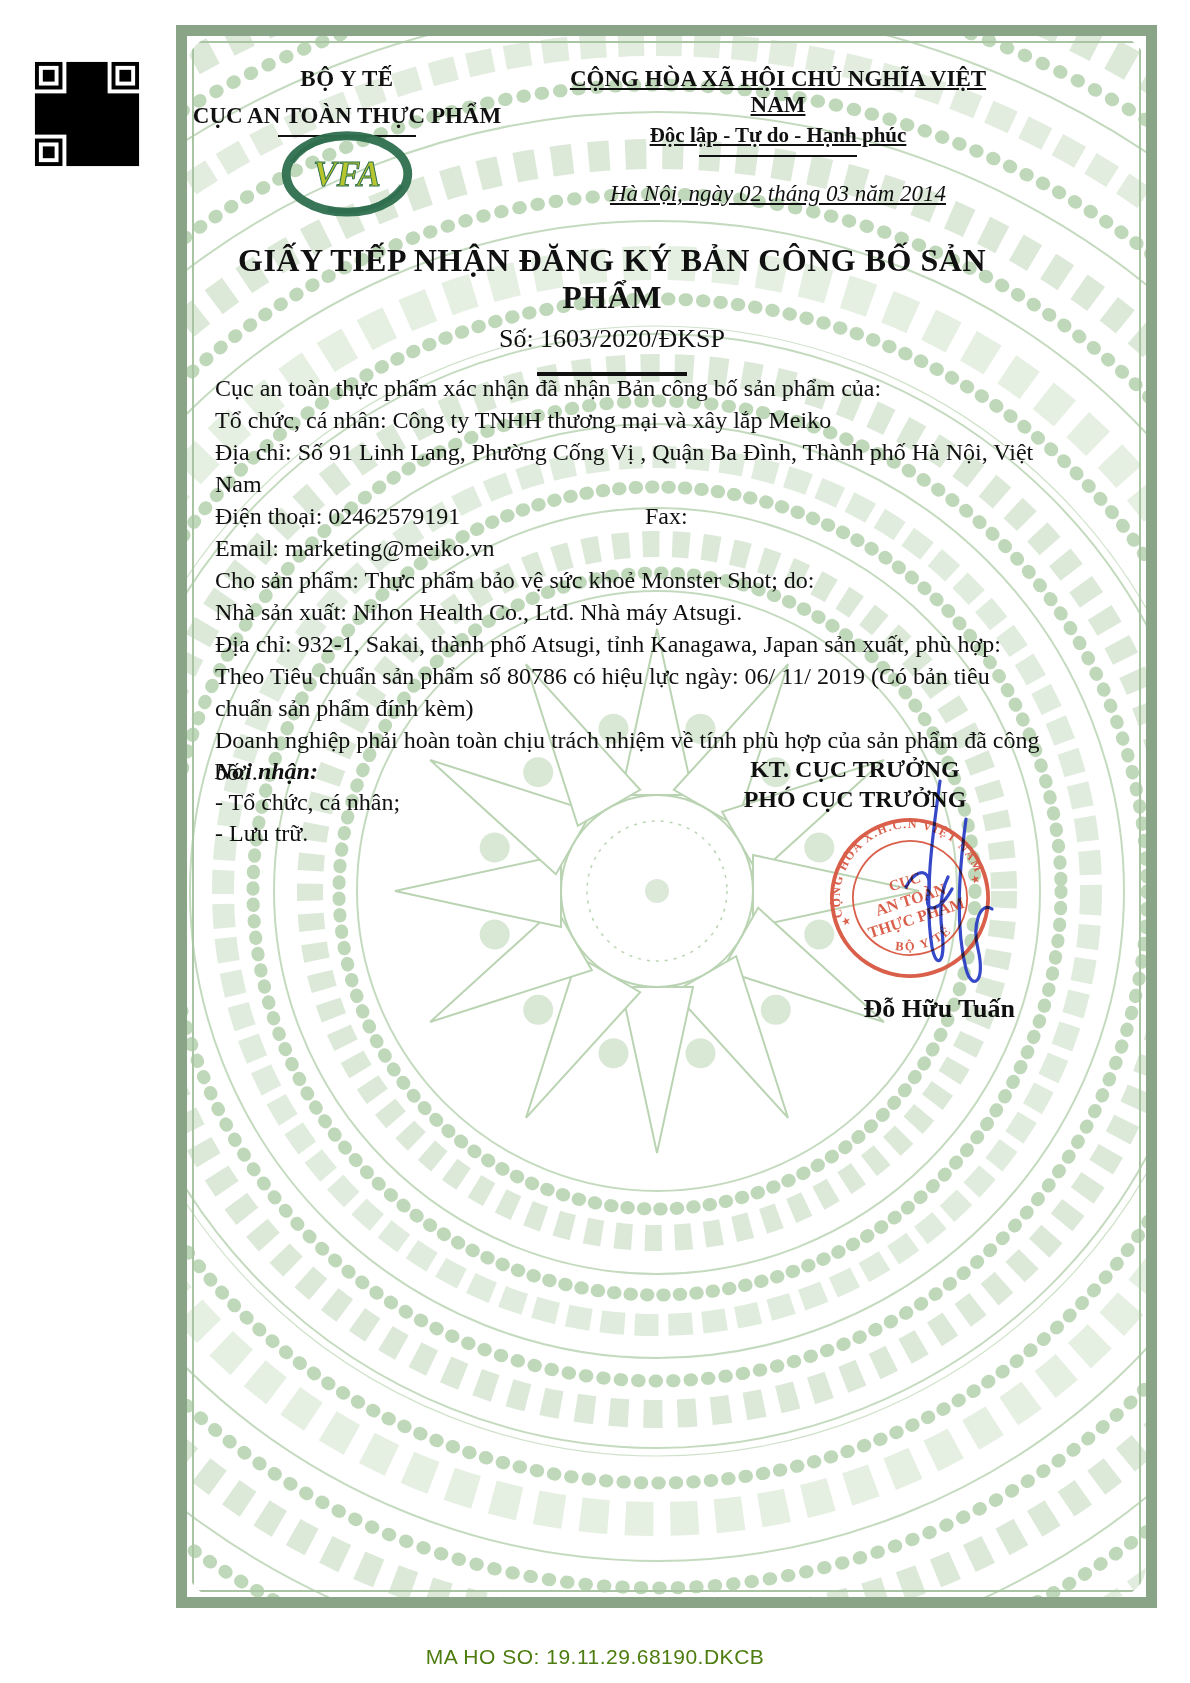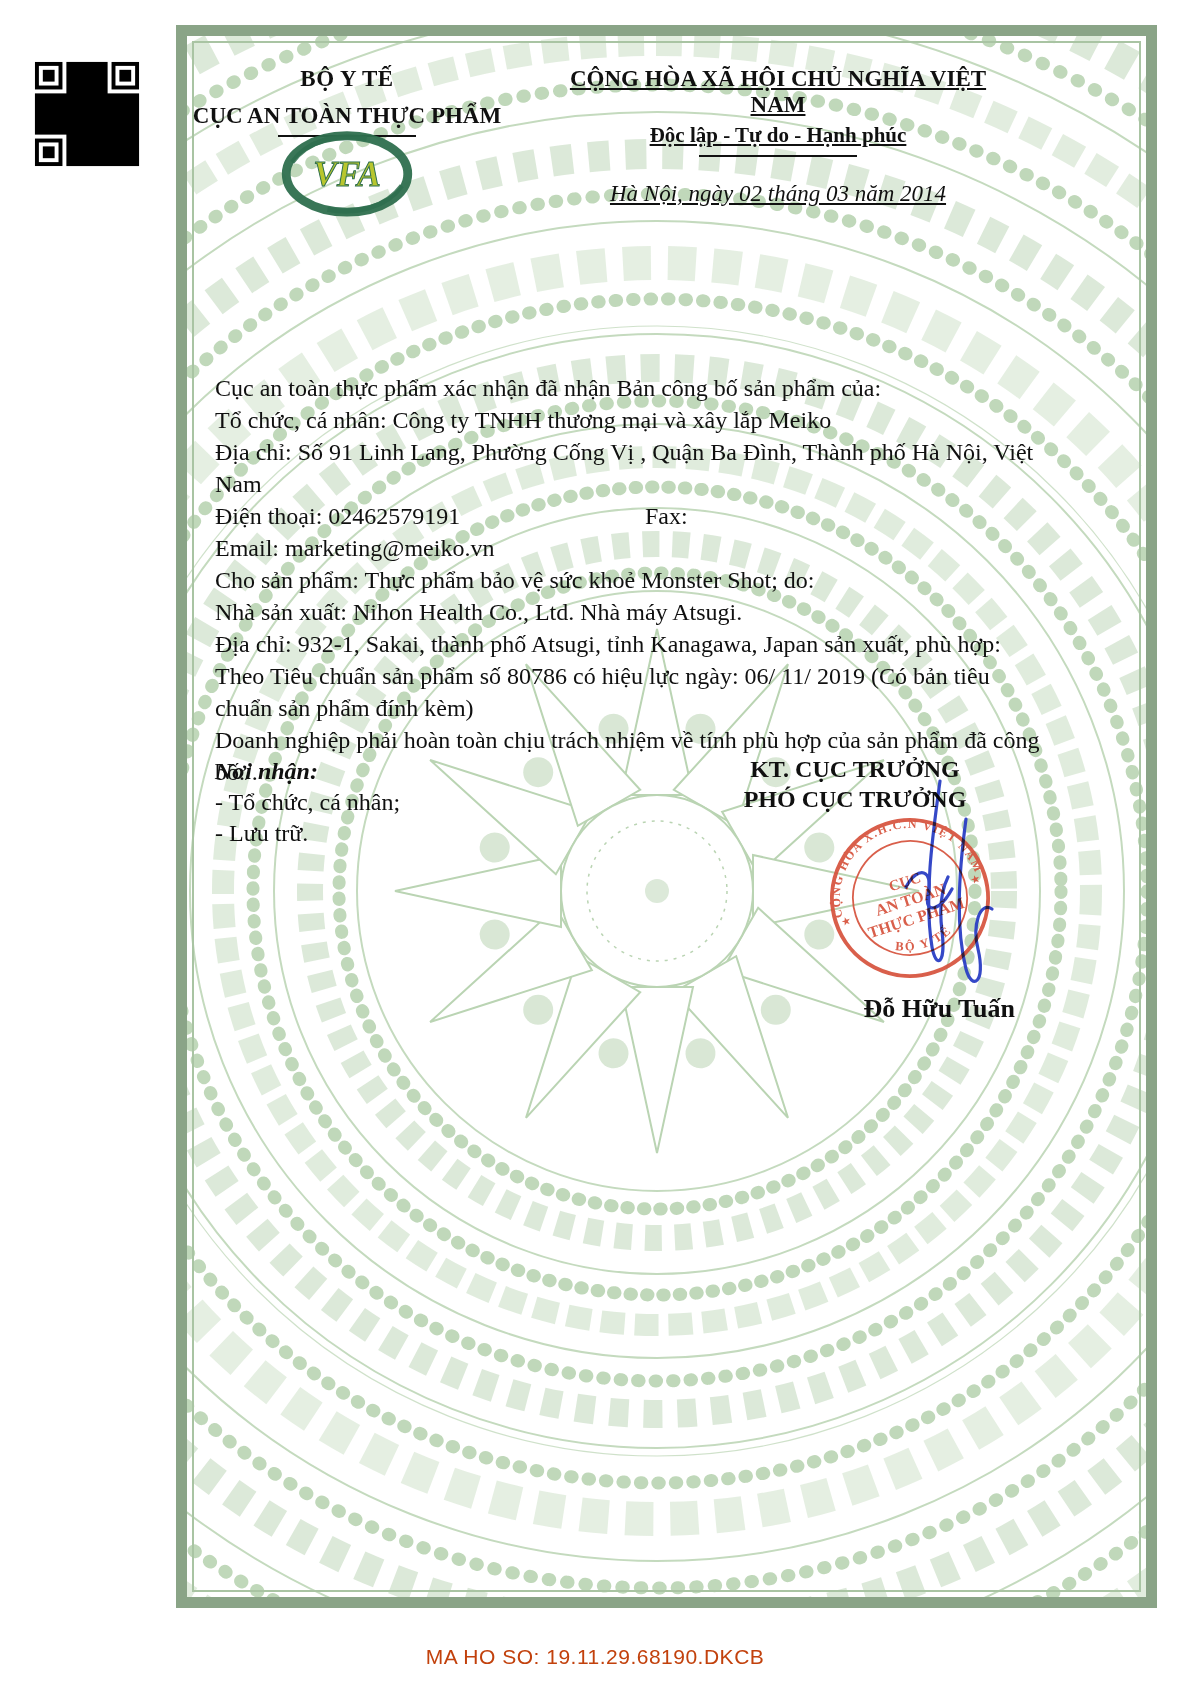--- a/index.html
+++ b/index.html
@@ -11,21 +11,21 @@
   
   .qr{position:absolute;left:33px;top:60px;width:108px;height:108px;}
   .qr svg{width:100%;height:100%;}
   .qr rect{fill:#000;}
   .qr .w{fill:#fff;}
   
   .frame{
     position:absolute;left:176px;top:25px;width:981px;height:1583px;
     border:11px solid #8aa487;box-sizing:border-box;background:#fff;
   }
-  .frame-inner{position:absolute;inset:0;overflow:hidden;}
+  .frame-inner{position:absolute;inset:0;overflow:hidden;border-radius:31px;}
   .inner-line{position:absolute;inset:5px;border:2px solid #a9c4a3;z-index:1;pointer-events:none;}
   .pattern{position:absolute;left:0;top:0;width:959px;height:1561px;z-index:0;}
   .content{position:absolute;inset:0;z-index:2;}
   
   .header-left{position:absolute;left:4px;top:30px;width:312px;text-align:center;}
   .header-left .l1{font-size:23px;font-weight:bold;letter-spacing:.5px;}
   .header-left .l2{font-size:23px;font-weight:bold;margin-top:11px;}
   .hl-rule{width:138px;height:0;border-top:2px solid #111;margin:6px auto 0;}
   .vfa{width:158px;height:98px;margin:-14px auto 0;display:block;}
   .header-right{position:absolute;left:356px;top:30px;width:470px;text-align:center;text-decoration:underline;}
@@ -47,21 +47,21 @@
   .recipients{position:absolute;left:28px;top:720px;font-size:24px;line-height:31px;}
   .recipients .rt{font-weight:bold;font-style:italic;}
   .kt-block{position:absolute;left:508px;top:718px;width:320px;text-align:center;
             font-size:24px;font-weight:bold;line-height:30px;}
   .signer-name{position:absolute;left:508px;top:958px;width:320px;text-align:right;
                font-size:26px;font-weight:bold;}
   .stamp{position:absolute;left:623px;top:762px;width:200px;height:200px;mix-blend-mode:multiply;}
   .signature{position:absolute;left:695px;top:733px;width:120px;height:230px;mix-blend-mode:multiply;}
   
   .dossier{position:absolute;left:0;top:1645px;width:1190px;text-align:center;
-           font-family:"Liberation Sans","DejaVu Sans",sans-serif;font-size:21px;color:#c2410c;
+           font-family:"Liberation Sans","DejaVu Sans",sans-serif;font-size:21px;color:#4d7c0f;
            letter-spacing:.5px;}
   
   .pg{stroke:#bad4b3;fill:none;}
 </style>
 </head>
 <body>
 
 <div class="qr">
   <svg viewBox="0 0 110 110">
     <rect class="w" width="110" height="110"></rect>
@@ -190,20 +190,25 @@
         </svg>
       </div>
 
       <div class="header-right">
         <div class="l1">CỘNG HÒA XÃ HỘI CHỦ NGHĨA VIỆT NAM</div>
         <div class="l2">Độc lập - Tự do - Hạnh phúc</div>
         <div class="hr-rule"></div>
         <div class="dateline">Hà Nội, ngày 02 tháng 03 năm 2014</div>
       </div>
 
+      <div class="title-block">
+        <div class="title">GIẤY TIẾP NHẬN ĐĂNG KÝ BẢN CÔNG BỐ SẢN PHẨM</div>
+        <div class="number">Số: 1603/2020/ĐKSP</div>
+        <div class="num-rule"></div>
+      </div>
 
       <div class="body-text">
         <p>Cục an toàn thực phẩm xác nhận đã nhận Bản công bố sản phẩm của:</p>
         <p>Tổ chức, cá nhân: Công ty TNHH thương mại và xây lắp Meiko</p>
         <p>Địa chỉ: Số 91 Linh Lang, Phường Cống Vị , Quận Ba Đình, Thành phố Hà Nội, Việt Nam</p>
         <p class="contact-row" style="position:relative;">
           <span>Điện thoại: 02462579191</span>
           <span class="fax">Fax:</span>
         </p>
         <p>Email: marketing@meiko.vn</p>

